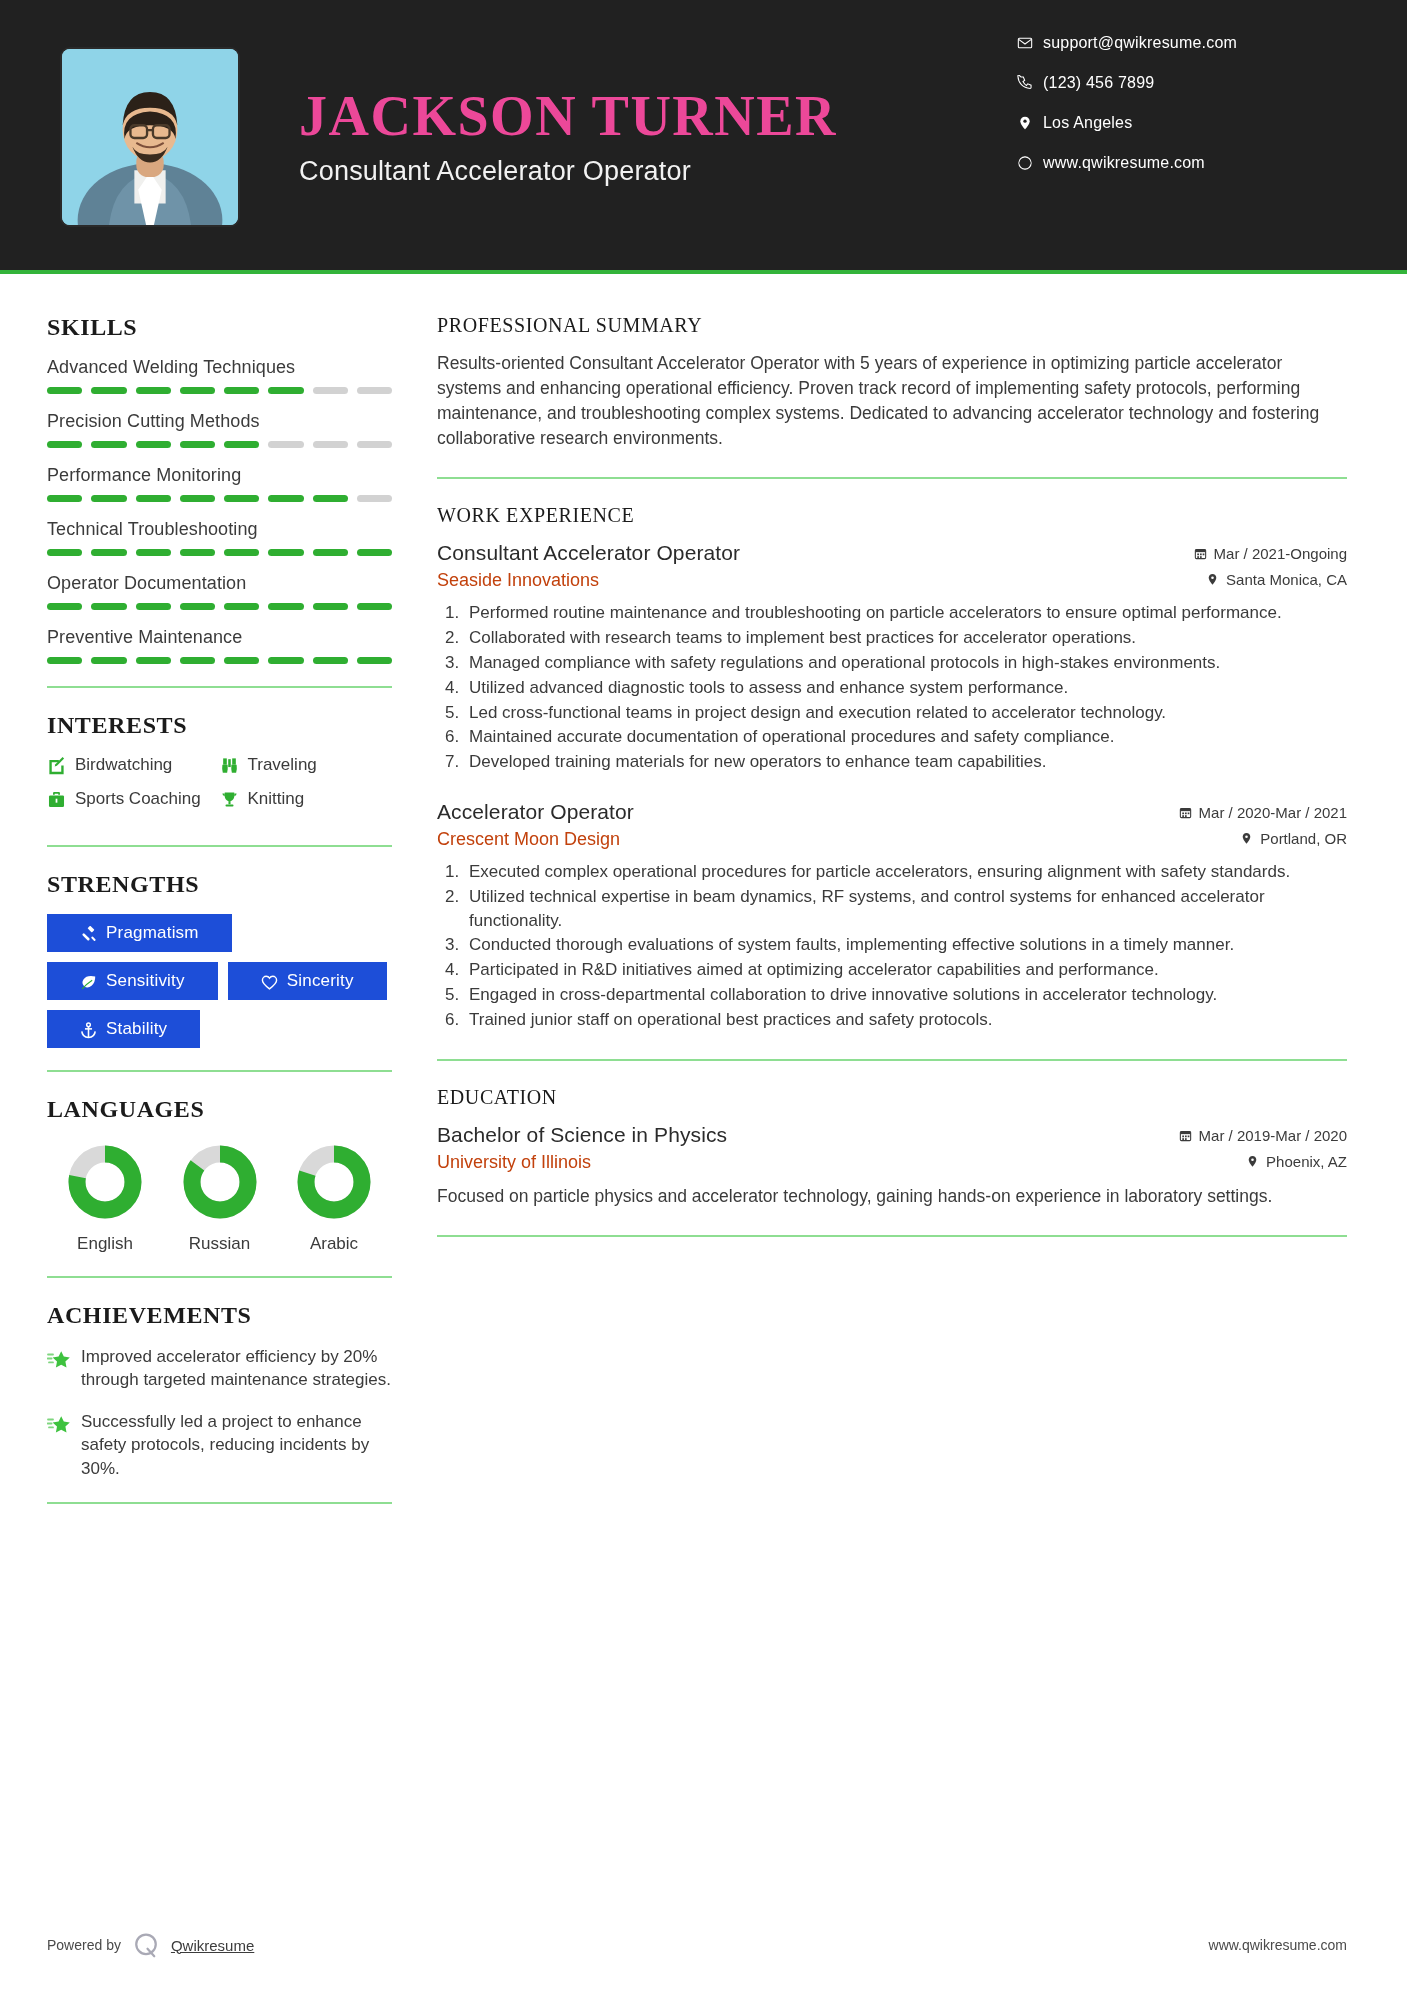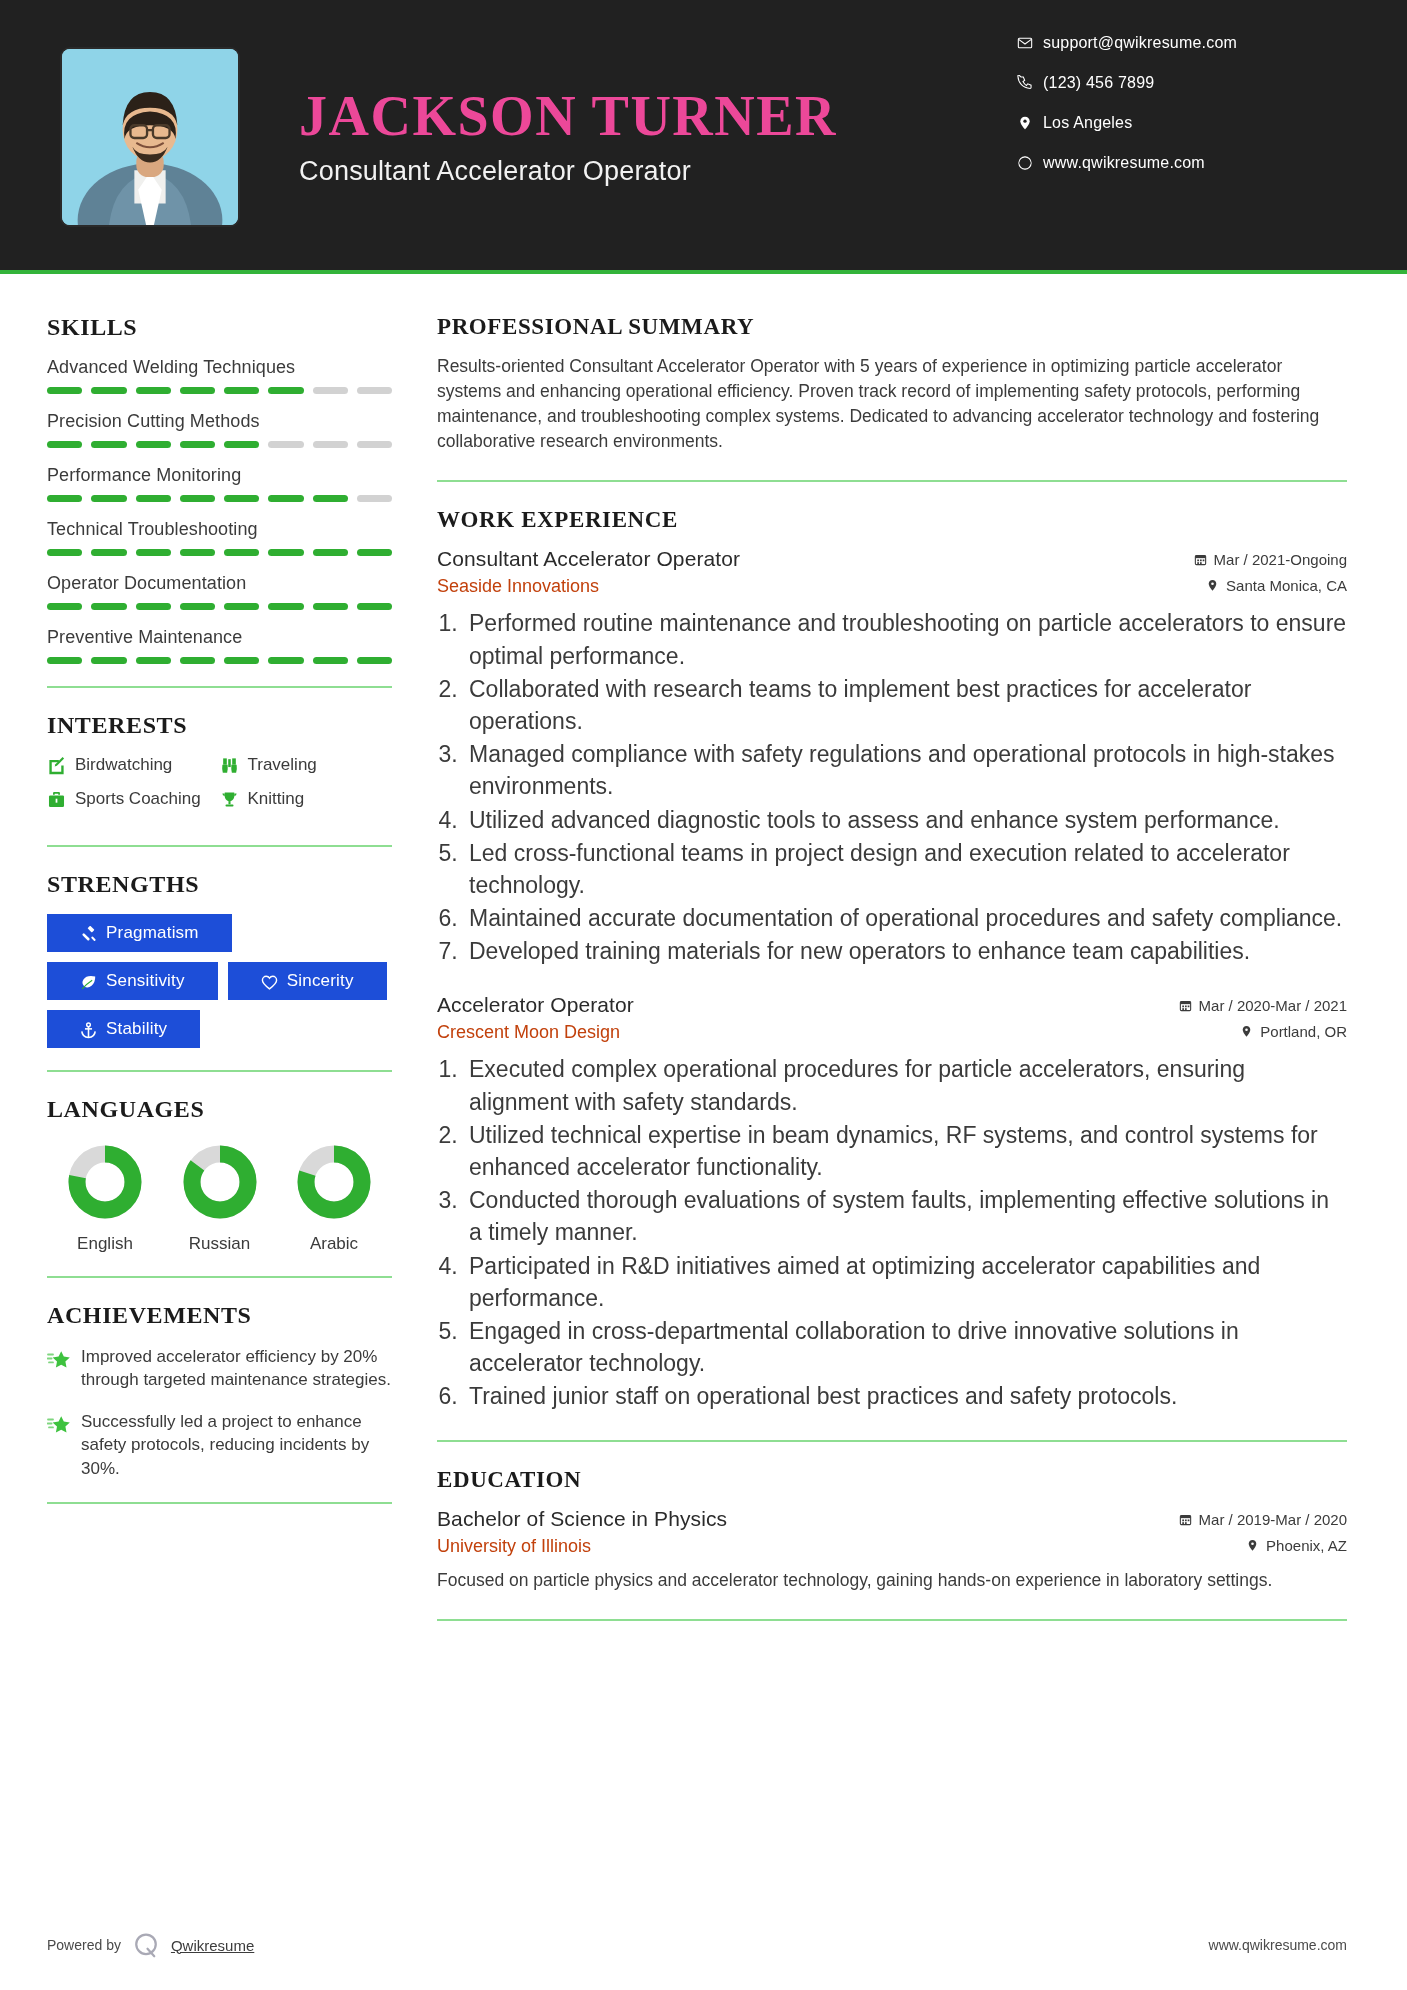--- a/index.html
+++ b/index.html
@@ -122,39 +122,39 @@
 
   
   .ach-item { display:flex; margin-bottom:18px; }
   .ach-ic { width:34px; flex:0 0 34px; padding-top:3px; }
   .ach-ic svg { width:24px; height:24px; }
   .ach-tx { font-size:17px; line-height:1.38; color:#3b3b3b; }
 
   
   .r-title {
     font-family:"Liberation Serif", serif;
-    font-weight:bold;
-    font-size:23px;
+    font-weight:normal;
+    font-size:20px;
     letter-spacing:.6px;
     color:#1b1b1b;
     margin-bottom:14px;
   }
   .summary { font-size:17.5px; line-height:1.42; color:#3b3b3b; }
   .r-divider { height:2px; background:#8ede92; margin:27px 0 25px 0; }
 
   .job { margin-bottom:26px; }
   .job:last-child { margin-bottom:0; }
   .job-head { display:flex; justify-content:space-between; align-items:baseline; }
   .job-title { font-size:21px; color:#2b2b2b; letter-spacing:.1px; }
   .job-meta { font-size:15px; color:#3b3b3b; display:flex; align-items:center; white-space:nowrap; }
   .job-meta svg { width:13px; height:13px; margin-right:7px; fill:#3b3b3b; }
   .job-sub { display:flex; justify-content:space-between; align-items:baseline; margin-top:5px; }
   .job-company { font-size:18px; color:#c2410c; }
   ol.duties { margin:10px 0 0 27px; }
-  ol.duties li { font-size:23px; line-height:1.4; color:#3b3b3b; margin-bottom:1px; padding-left:5px; }
+  ol.duties li { font-size:17px; line-height:1.4; color:#3b3b3b; margin-bottom:1px; padding-left:5px; }
   .edu-desc { font-size:17.5px; line-height:1.42; color:#3b3b3b; margin-top:11px; }
 
   
   .footer {
     position:absolute; left:0; right:0; bottom:0;
     height:90px; padding:0 60px 0 47px;
     display:flex; align-items:center; justify-content:space-between;
   }
   .pw { display:flex; align-items:center; font-size:14px; color:#4a4a4a; }
   .pw-logo { width:30px; height:30px; margin:0 10px; }

